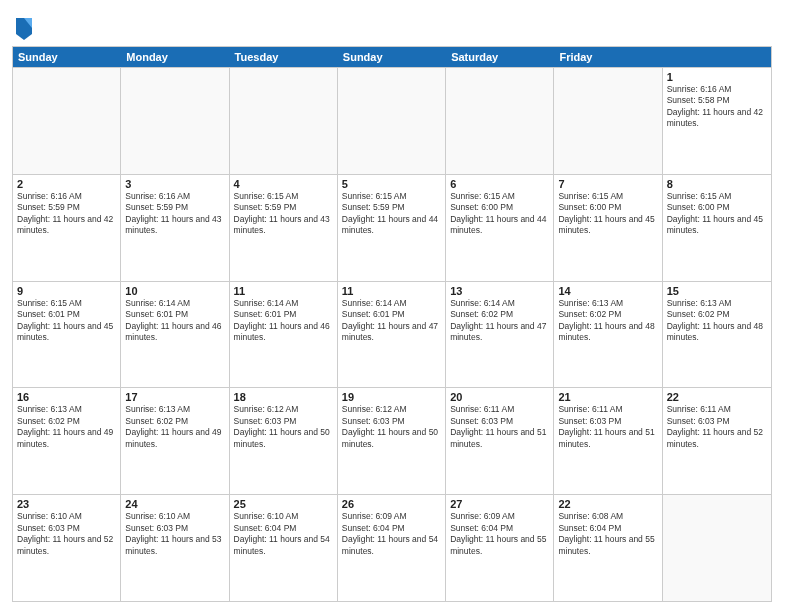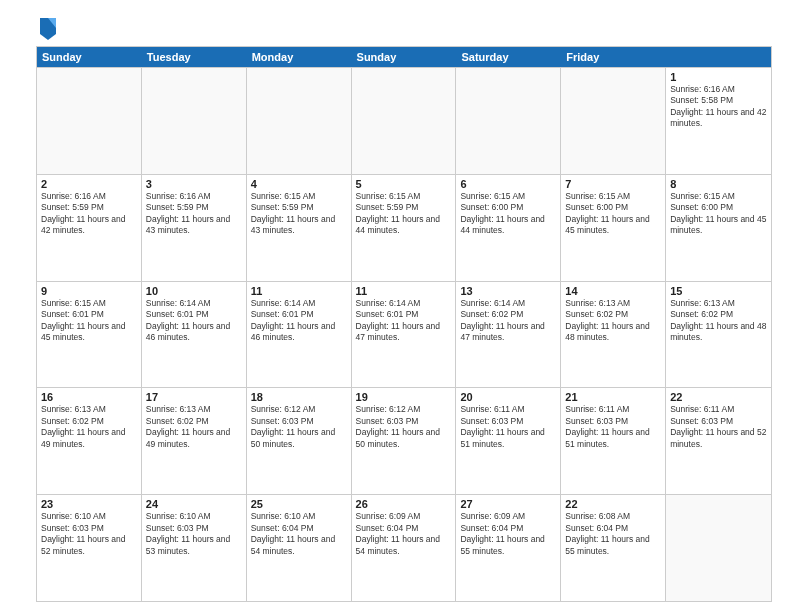--- a/index.html
+++ b/index.html
@@ -6,21 +6,21 @@
     body {
       font-family: Arial, sans-serif;
       background: #fff;
       width: 792px;
       height: 612px;
       overflow: hidden;
     }
     .page {
       width: 792px;
       height: 612px;
-      padding: 16px 20px 10px 36px;
+      padding: 16px 20px 10px 12px;
       display: flex;
       flex-direction: column;
     }
     .header {
       display: flex;
       justify-content: space-between;
       align-items: flex-start;
       margin-bottom: 6px;
     }
     .logo {
@@ -133,22 +133,22 @@
     </div>
     <div class="title-block">
       <div class="month-title"></div>
       <div class="location"></div>
     </div>
   </div>
 
   <div class="calendar">
     <div class="cal-header">
     <div class="cal-header-cell">Sunday</div>
+        <div class="cal-header-cell">Monday</div>
         <div class="cal-header-cell">Tuesday</div>
-        <div class="cal-header-cell">Monday</div>
         <div class="cal-header-cell">Sunday</div>
         <div class="cal-header-cell">Saturday</div>
         <div class="cal-header-cell">Friday</div>
       </div>
     <div class="cal-body">
     <div class="cal-row">
           <div class="cal-cell empty-cell"></div>
           <div class="cal-cell empty-cell"></div>
           <div class="cal-cell empty-cell"></div>
           <div class="cal-cell empty-cell"></div>

